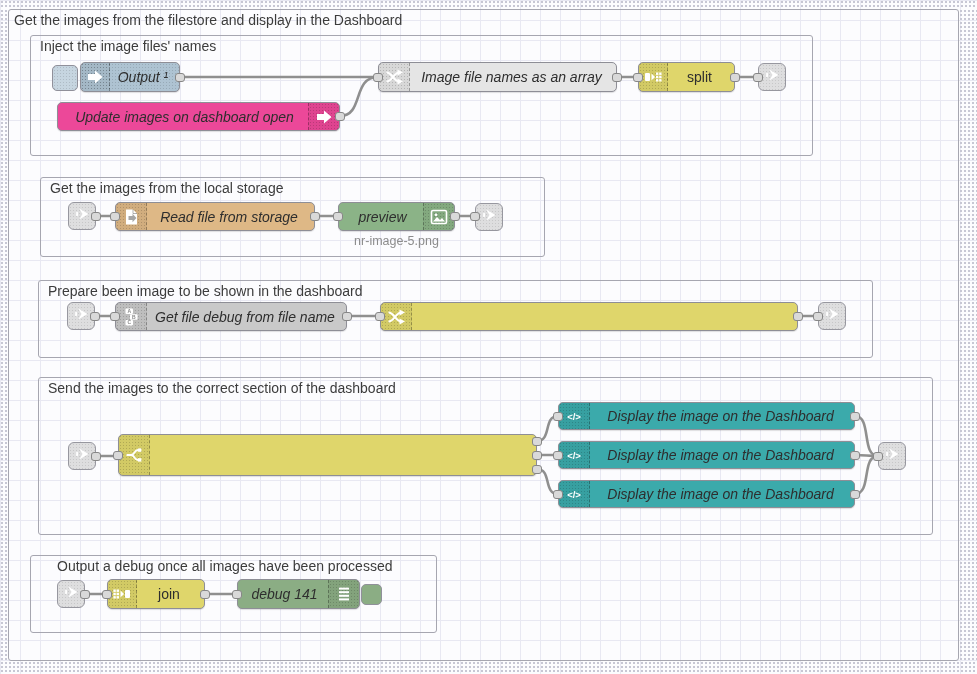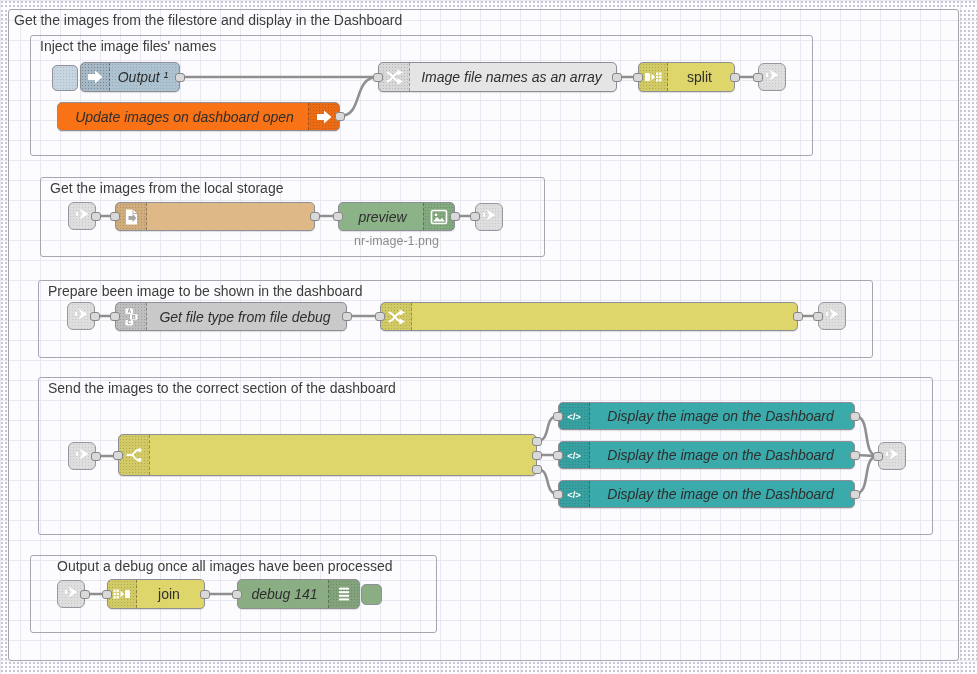--- a/index.html
+++ b/index.html
@@ -192,21 +192,21 @@
 
 <div class="node" style="left:80px;top:62px;width:100px;background:#aec3d2;background-image:radial-gradient(circle,rgba(0,0,0,0.13) 0.8px,transparent 1px);background-size:3px 3px">
   <span class="icon ileft" style="width:28px">
       <svg>
         <use href="#i-arrow"></use>
       </svg>
     </span>
   <span class="lbl" style="left:28px;right:2px">Output ¹</span>
 </div>
 
-<div class="node" style="left:57px;top:102px;width:283px;height:29px;background:#f97316">
+<div class="node" style="left:57px;top:102px;width:283px;height:29px;background:#ec4899">
   <span class="icon iright">
       <svg>
         <use href="#i-arrow"></use>
       </svg>
     </span>
   <span class="lbl lbl-before-right">Update images on dashboard open</span>
 </div>
 
 <div class="node" style="left:378px;top:62px;width:239px;background:#e5e5e5">
   <span class="icon ileft">
@@ -237,51 +237,52 @@
         <use href="#i-link"></use>
       </svg></span>
 </div>
 
 <div class="node" style="left:115px;top:202px;width:200px;height:29px;background:#deb886">
   <span class="icon ileft">
       <svg>
         <use href="#i-file"></use>
       </svg>
     </span>
+  <span class="lbl lbl-after-left">Read file from storage</span>
 </div>
 
 <div class="node" style="left:338px;top:202px;width:117px;height:29px;background:#8bb387">
   <span class="icon iright">
       <svg>
         <use href="#i-image"></use>
       </svg>
     </span>
   <span class="lbl lbl-before-right">preview</span>
 </div>
-<div class="status-txt" style="left:338px;top:234px;width:117px">nr-image-1.png</div>
+<div class="status-txt" style="left:338px;top:234px;width:117px">nr-image-5.png</div>
 
 <div class="linknode" style="left:475px;top:203px">
   <span><svg width="18" height="18">
         <use href="#i-link"></use>
       </svg></span>
 </div>
 
 <div class="linknode" style="left:67px;top:302px">
   <span><svg width="18" height="18">
         <use href="#i-link"></use>
       </svg></span>
 </div>
 
 <div class="node" style="left:115px;top:302px;width:232px;height:29px;background:#c9c9c9">
   <span class="icon ileft">
       <svg>
         <use href="#i-abc"></use>
       </svg>
     </span>
-  <span class="lbl lbl-after-left">Get file type from file debug</span>
+  <span class="lbl lbl-after-left">Get file debug from file name</span>
 </div>
 
 <div class="node" style="left:380px;top:302px;width:418px;height:29px;background:#dfd66b">
   <span class="icon ileft">
       <svg>
         <use href="#i-shuffle"></use>
       </svg>
     </span>
 </div>
 

